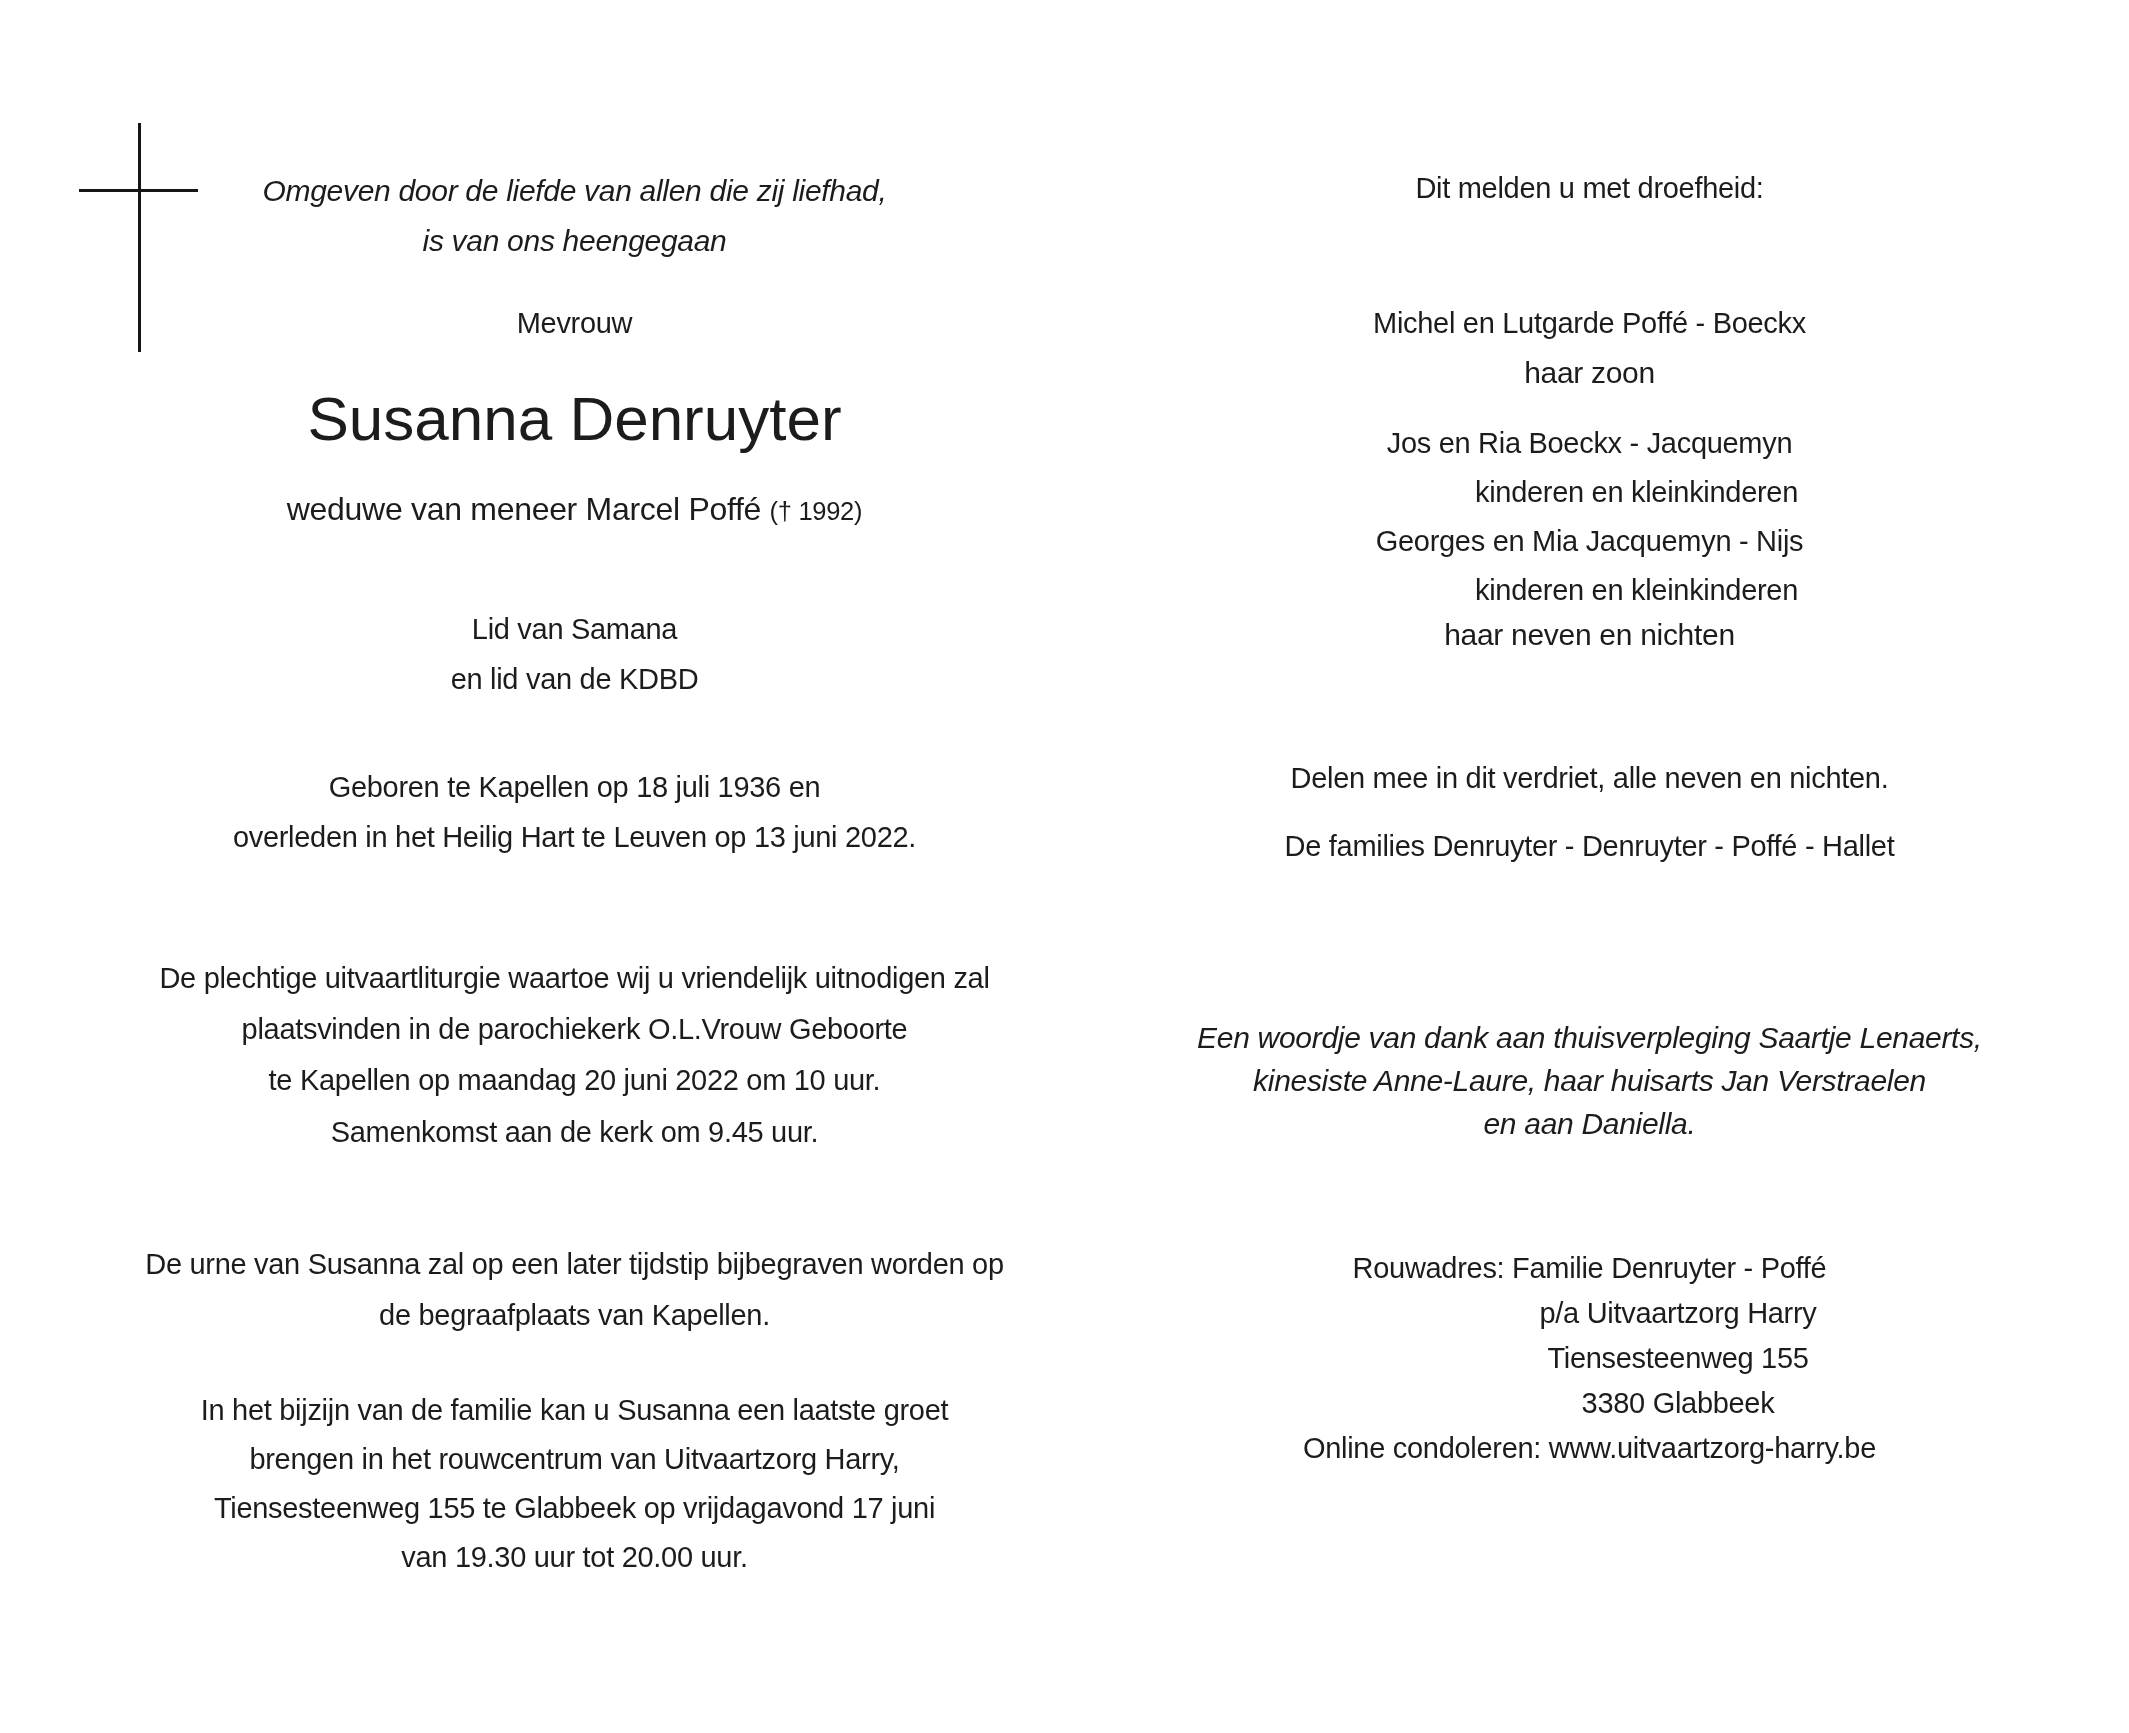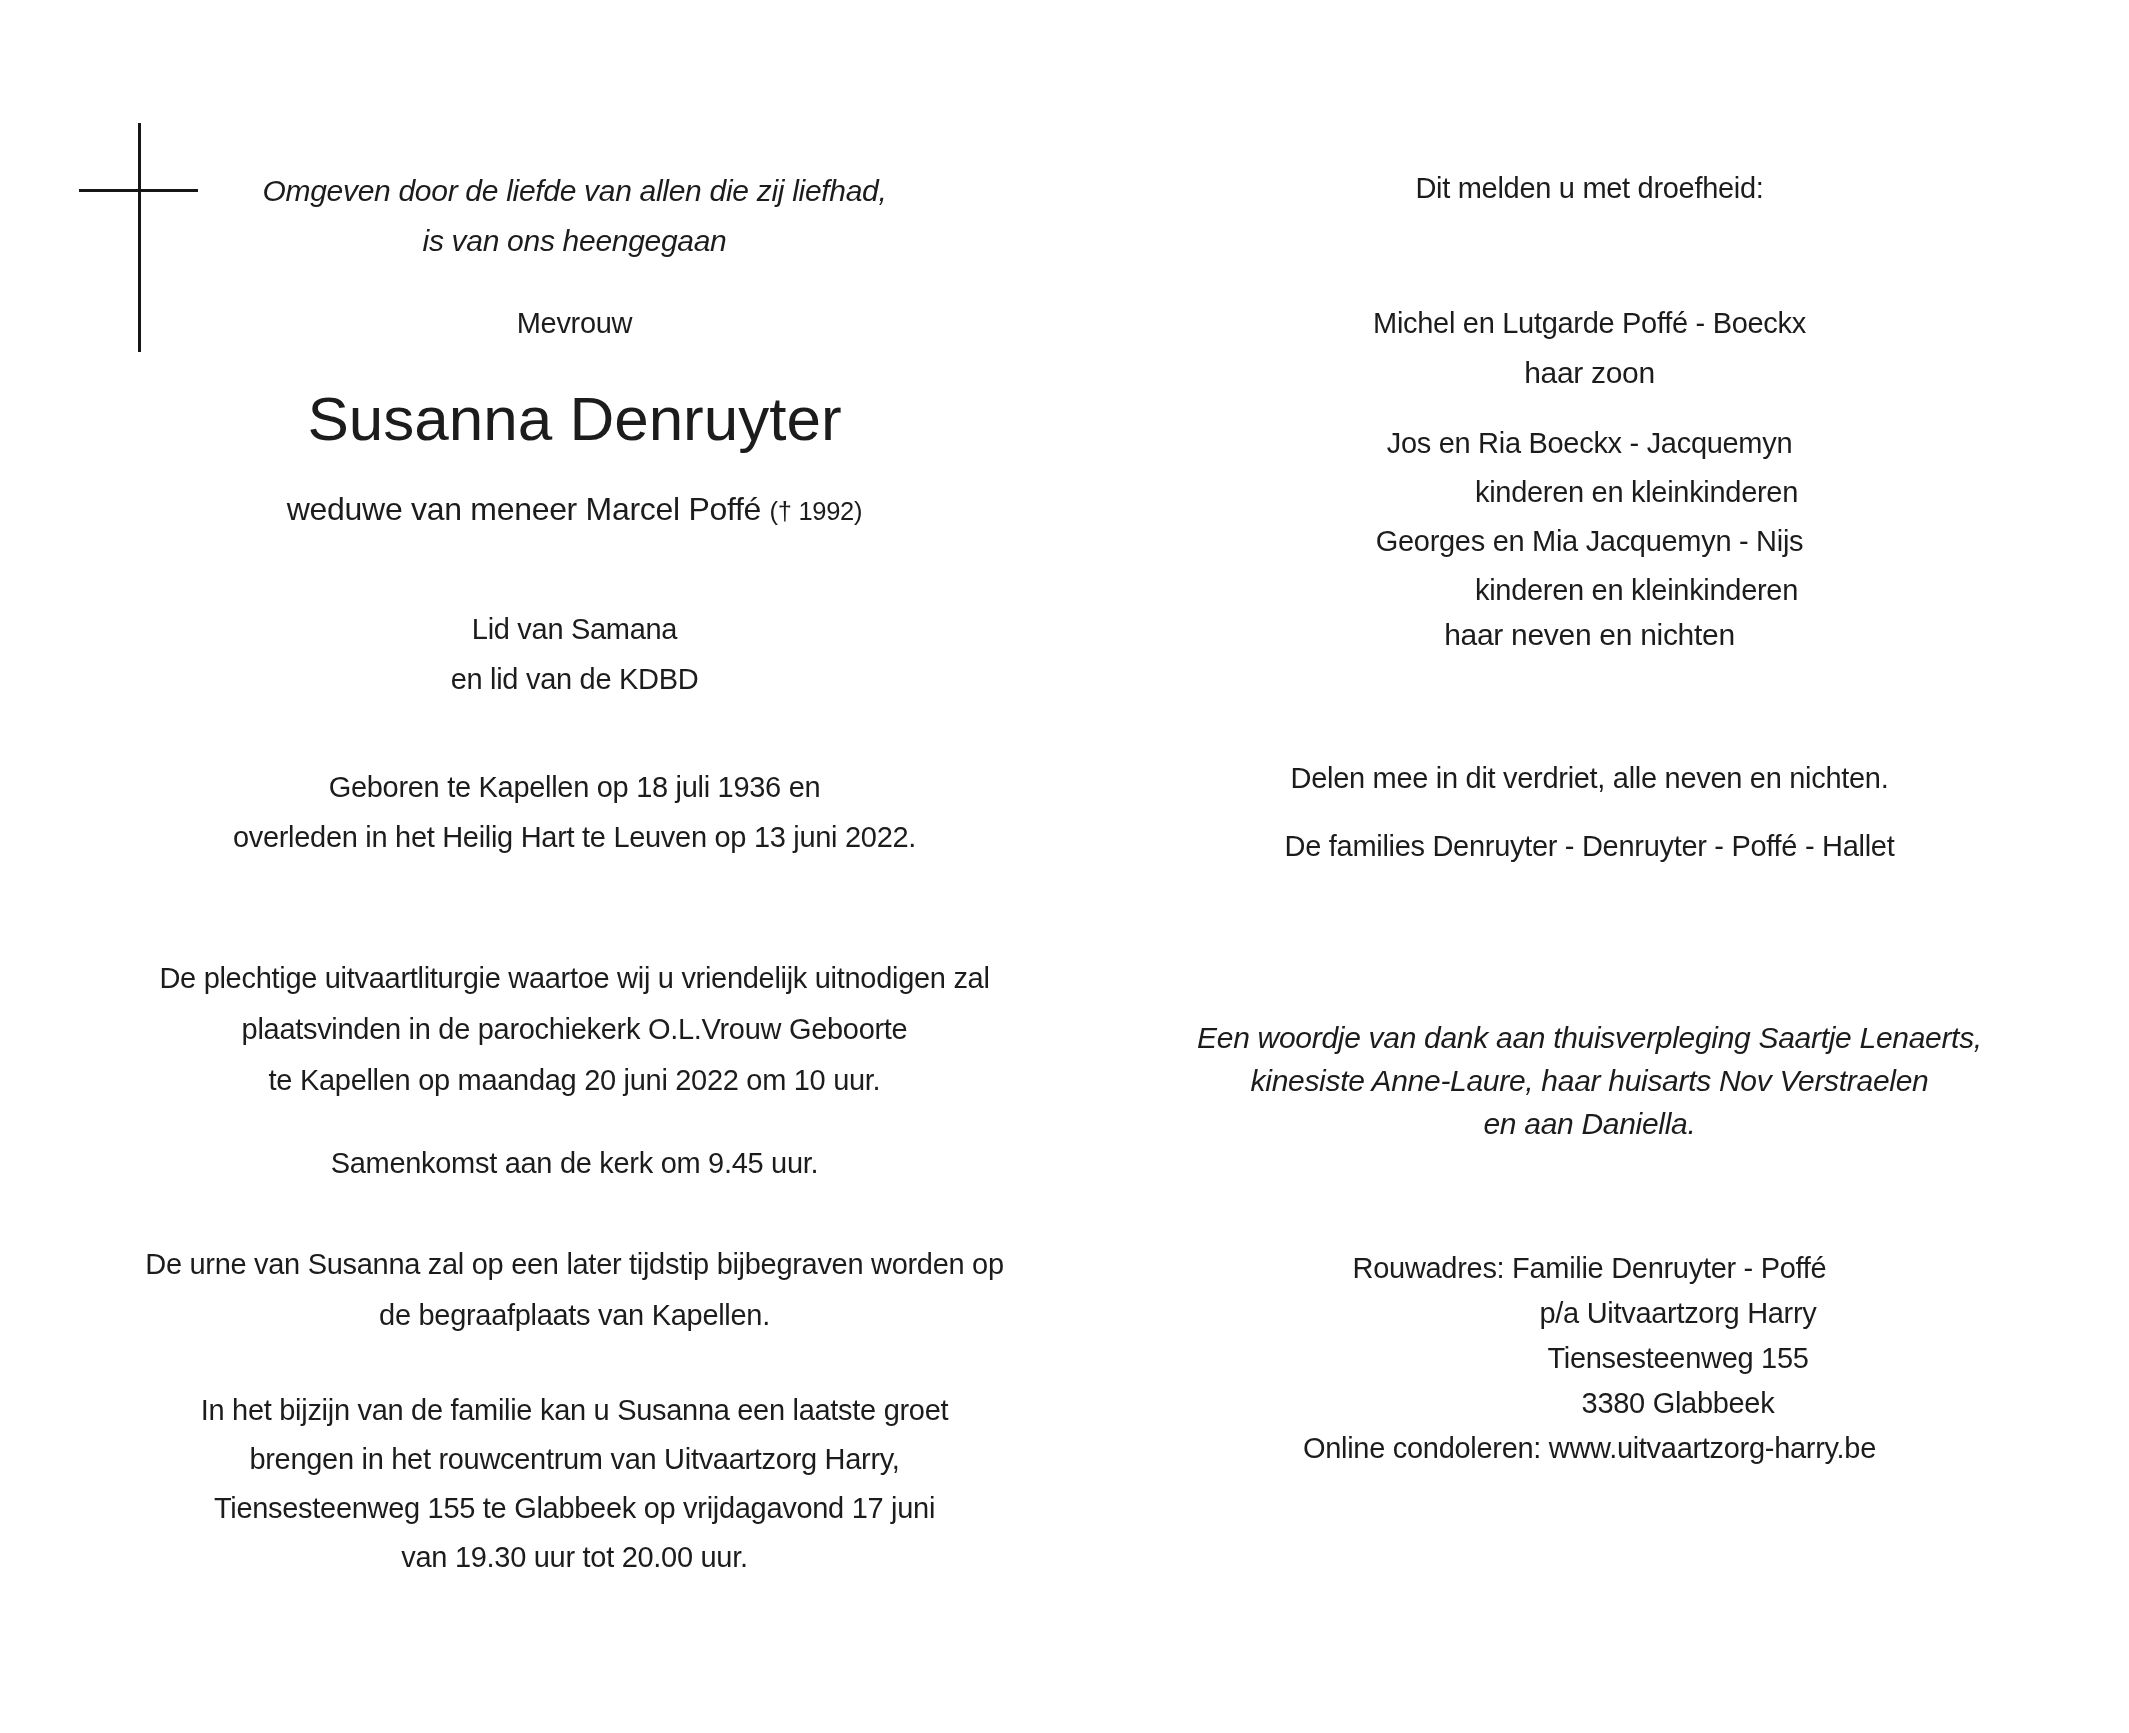--- a/index.html
+++ b/index.html
@@ -80,21 +80,21 @@
       <div class="line">Geboren te Kapellen op 18 juli 1936 en</div>
       <div class="line">overleden in het Heilig Hart te Leuven op 13 juni 2022.</div>
     </div>
 
     <div class="block body-txt lh92" style="top:953px">
       <div class="line">De plechtige uitvaartliturgie waartoe wij u vriendelijk uitnodigen zal</div>
       <div class="line">plaatsvinden in de parochiekerk O.L.Vrouw Geboorte</div>
       <div class="line">te Kapellen op maandag 20 juni 2022 om 10 uur.</div>
     </div>
 
-    <div class="block body-txt" style="top:1139px">
+    <div class="block body-txt" style="top:1108px">
       <div class="line">Samenkomst aan de kerk om 9.45 uur.</div>
     </div>
 
     <div class="block body-txt lh92" style="top:1239px">
       <div class="line">De urne van Susanna zal op een later tijdstip bijbegraven worden op</div>
       <div class="line">de begraafplaats van Kapellen.</div>
     </div>
 
     <div class="block body-txt" style="top:1386px">
       <div class="line">In het bijzijn van de familie kan u Susanna een laatste groet</div>
@@ -133,21 +133,21 @@
     <div class="block body-txt" style="top:754px">
       <div class="line">Delen mee in dit verdriet, alle neven en nichten.</div>
     </div>
 
     <div class="block body-txt" style="top:822px">
       <div class="line">De families Denruyter - Denruyter - Poffé - Hallet</div>
     </div>
 
     <div class="block thanks" style="top:1016px">
       <div class="line">Een woordje van dank aan thuisverpleging Saartje Lenaerts,</div>
-      <div class="line">kinesiste Anne-Laure, haar huisarts Nov Verstraelen</div>
+      <div class="line">kinesiste Anne-Laure, haar huisarts Jan Verstraelen</div>
       <div class="line">en aan Daniella.</div>
     </div>
 
     <div class="block address" style="top:1246px">
       <div class="line">Rouwadres: Familie Denruyter - Poffé</div>
       <div class="line indent-lg">p/a Uitvaartzorg Harry</div>
       <div class="line indent-lg">Tiensesteenweg 155</div>
       <div class="line indent-lg">3380 Glabbeek</div>
       <div class="line">Online condoleren: www.uitvaartzorg-harry.be</div>
     </div>

